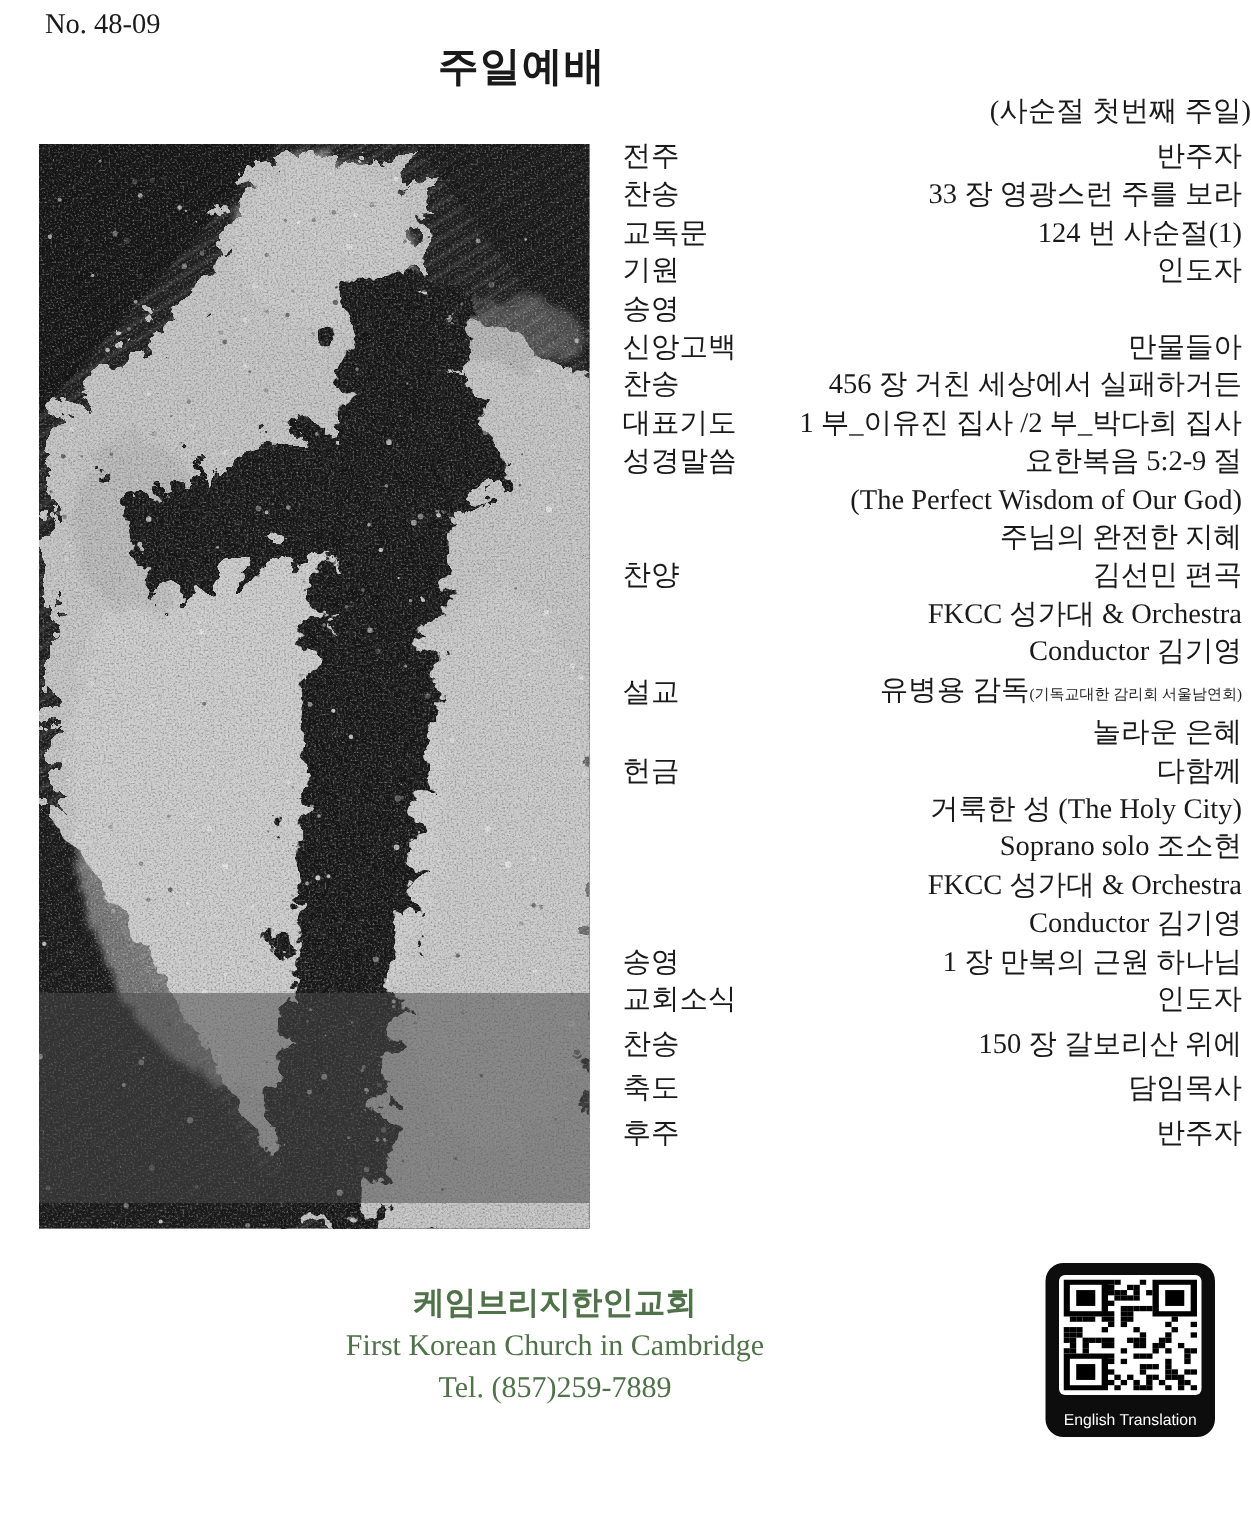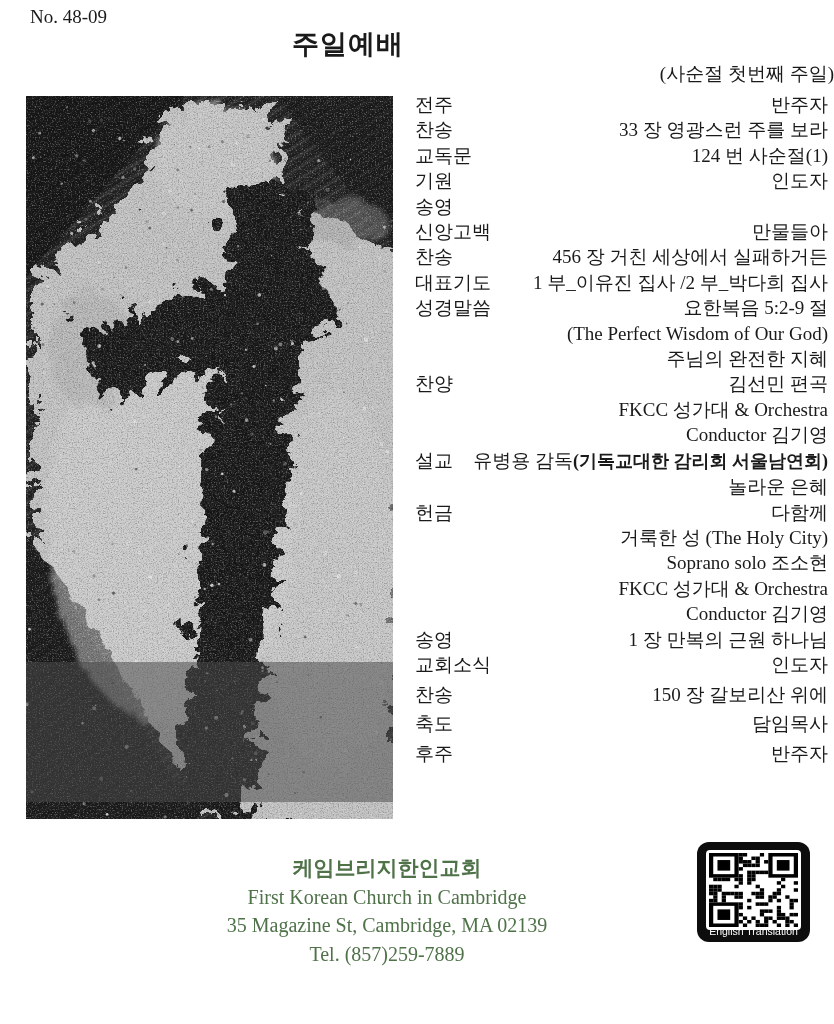--- a/index.html
+++ b/index.html
@@ -31,29 +31,29 @@
     position:absolute;left:415px;top:92px;width:413px;
     font-size:19px;
   }
   .order .row{
     display:flex;justify-content:space-between;align-items:center;
     line-height:25.4px;white-space:nowrap;
   }
   .order .row.gap{margin-top:4.2px;}
   .order .label{text-align:left;}
   .order .value{margin-left:auto;text-align:right;}
-  .order .value-sub{font-size:18px;font-weight:bold;}
+  .order .value-sub{font-size:10px;}
   .bottom{position:absolute;left:0;top:841px;width:834px;height:180px;}
   .footer-text{
-    position:absolute;left:17px;top:13px;width:740px;
+    position:absolute;left:0;top:13px;width:740px;
     text-align:center;font-size:20px;line-height:28.5px;
   }
   .footer-text .fname{font-weight:bold;font-size:21px;}
   .qr{
-    position:absolute;left:697px;top:1px;width:113px;height:100px;
+    position:absolute;left:697px;top:1px;width:113px;height:116px;
     background:#0d0d0d;border-radius:12px;
   }
   .qr-white{
     position:absolute;left:9px;top:8px;width:95px;height:80px;
     background:#ffffff;border-radius:4px;padding:3px;box-sizing:border-box;
   }
   .qr-white svg{width:100%;height:100%;display:block;}
   .qr-caption{
     position:absolute;left:0;bottom:5px;width:113px;
     text-align:center;color:#ffffff;
@@ -651,21 +651,20 @@
     <div class="row gap">
       <span class="label">후주</span>
       <span class="value">반주자</span>
     </div>
   </div>
 
 <div class="bottom">
   <div class="footer-text" style="color: rgb(79, 114, 73);">
     <div class="fname">케임브리지한인교회</div>
     <div>First Korean Church in Cambridge</div>
-    <div>35 Magazine St, Cambridge, MA 02139</div>
     <div>Tel. (857)259-7889</div>
   </div>
   <div class="qr">
     <div class="qr-white">
       <svg id="qr-svg" viewBox="0 0 21 21" preserveAspectRatio="none" xmlns="http://www.w3.org/2000/svg">
           <rect x="7" y="0" width="1" height="1" fill="#000"></rect>
           <rect x="8" y="0" width="1" height="1" fill="#000"></rect>
           <rect x="12" y="0" width="1" height="1" fill="#000"></rect>
           <rect x="7" y="1" width="1" height="1" fill="#000"></rect>
           <rect x="10" y="1" width="1" height="1" fill="#000"></rect>

